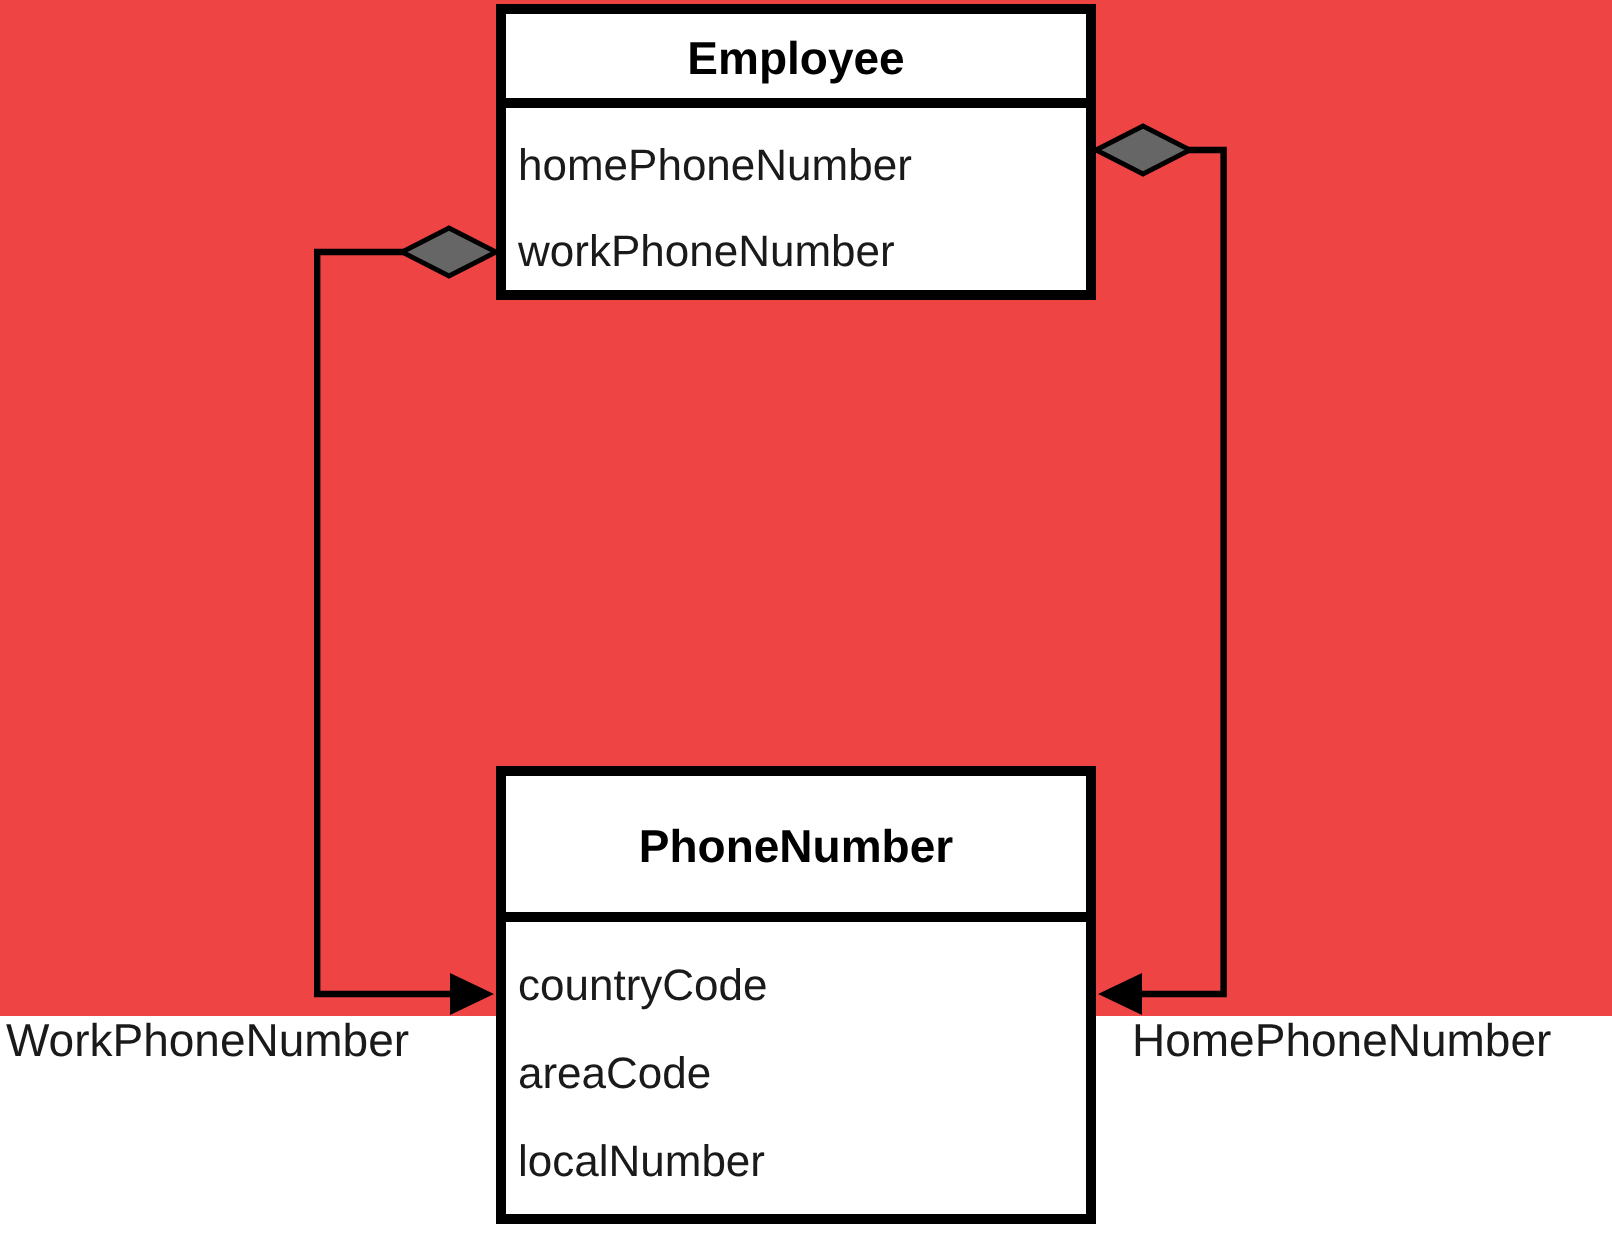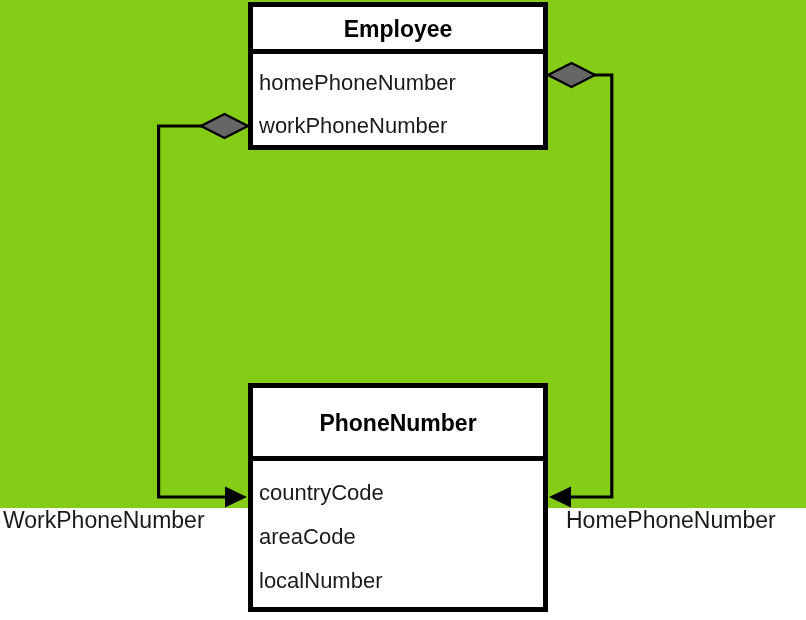--- a/index.html
+++ b/index.html
@@ -10,21 +10,21 @@
   body {
     width: 806px;
     height: 620px;
     font-family: "Liberation Sans", sans-serif;
     overflow: hidden;
   }
   #diagram-canvas {
     position: relative;
     width: 806px;
     height: 508px;
-    background: #84cc16;
+    background: #ef4444;
   }
   #uml-svg {
     position: absolute;
     left: 0;
     top: 0;
     width: 806px;
     height: 620px;
     display: block;
   }
   .class-box-rect {

